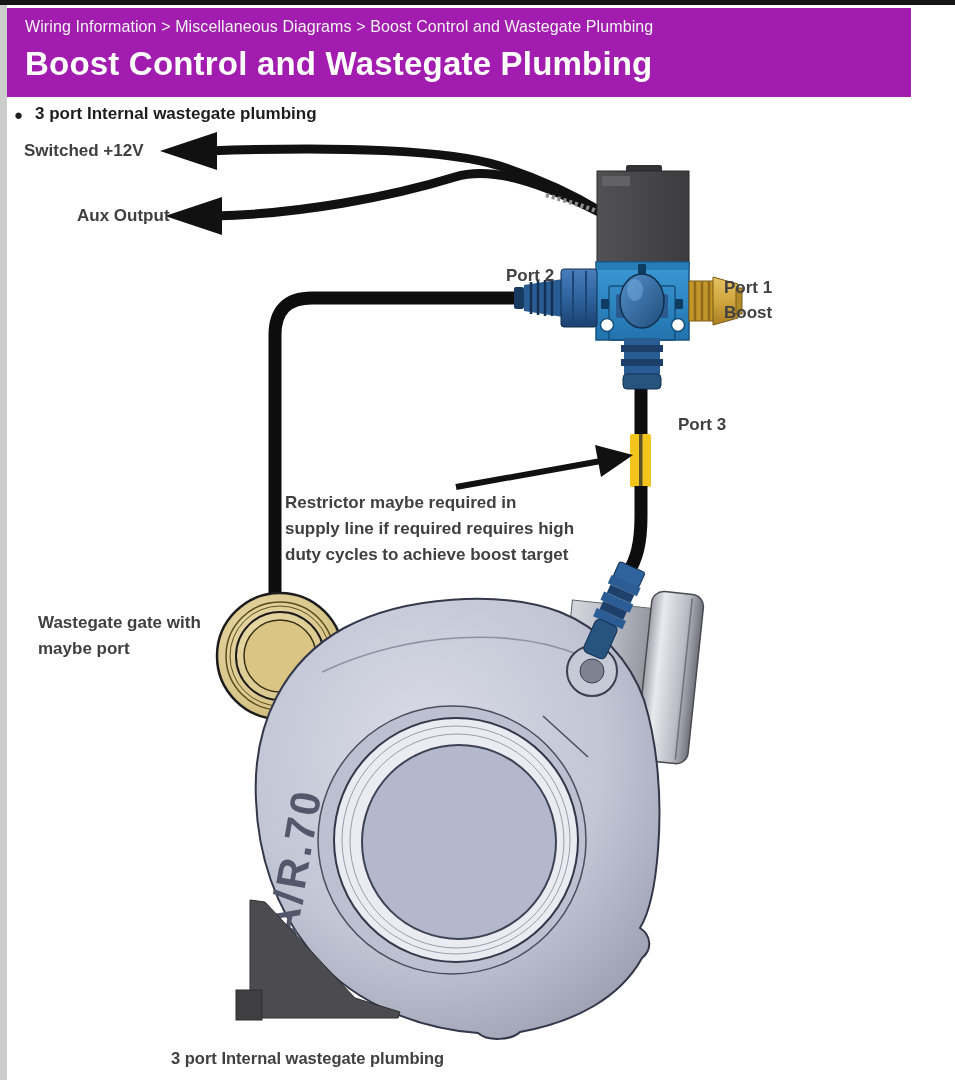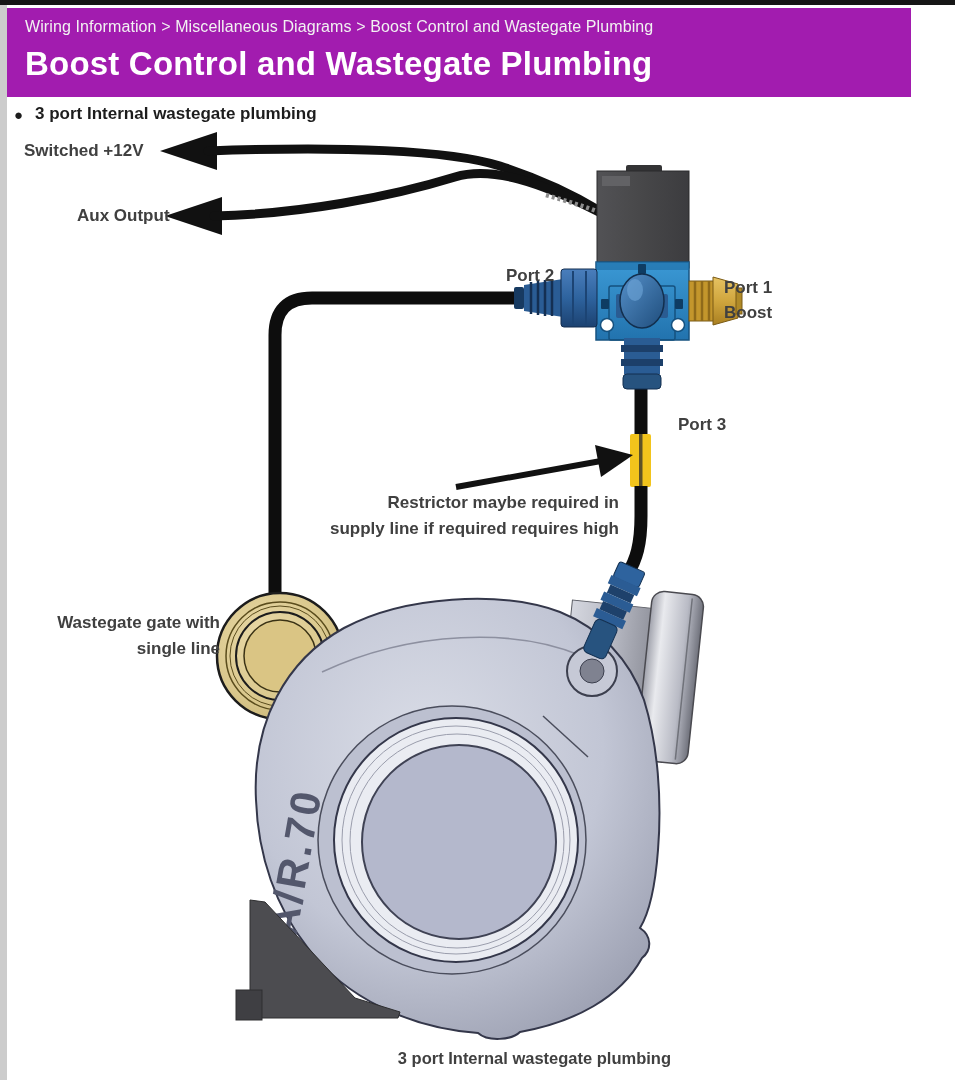--- a/index.html
+++ b/index.html
@@ -23,21 +23,21 @@
     position:absolute; left:14px; top:104px; z-index:3;
     font-size:17px; font-weight:bold; color:#1d1d1d;
     display:flex; align-items:center; gap:12px;
   }
   .bullet-dot { font-size:15px; line-height:17px; }
   svg.diagram { position:absolute; left:0; top:0; width:955px; height:1080px; z-index:1; }
   .dlabel {
     position:absolute; z-index:2; font-weight:bold; color:#404040;
     font-size:17px; white-space:nowrap;
   }
-  .dlabel.center { text-align:right; white-space:normal; }
+  .dlabel.center { text-align:left; white-space:normal; }
   .lbl-switched { left:24px; top:141px; }
   .lbl-aux      { left:53px; top:206px;margin-left:24px; }
   .lbl-port2    { left:506px; top:256px;margin-top:10px; }
   .lbl-port1    { left:724px; top:275px; line-height:25px; }
   .lbl-port3    { left:678px; top:369px;margin-top:46px; }
   .lbl-restrictor { left:285px; top:490px; width:334px; line-height:26px; }
   .lbl-gate     { left:38px; top:610px; width:182px; line-height:26px; }
   .lbl-caption  { left:171px; top:1049px; width:500px; font-size:16.5px; }
 </style>
 </head>
@@ -235,18 +235,19 @@
 <div class="dlabel lbl-aux">Aux Output</div>
 <div class="dlabel lbl-port2">Port 2</div>
 <div class="dlabel lbl-port1">
   <div>Port 1</div>
   <div>Boost</div>
 </div>
 <div class="dlabel lbl-port3">Port 3</div>
 <div class="dlabel lbl-restrictor center">
   <div>Restrictor maybe required in</div>
   <div>supply line if required requires high</div>
+  <div>duty cycles to achieve boost target</div>
 </div>
 <div class="dlabel lbl-gate center">
   <div>Wastegate gate with</div>
-  <div>single line</div>
+  <div>maybe port</div>
 </div>
 <div class="dlabel lbl-caption center">3 port Internal wastegate plumbing</div>
 
 </body></html>

